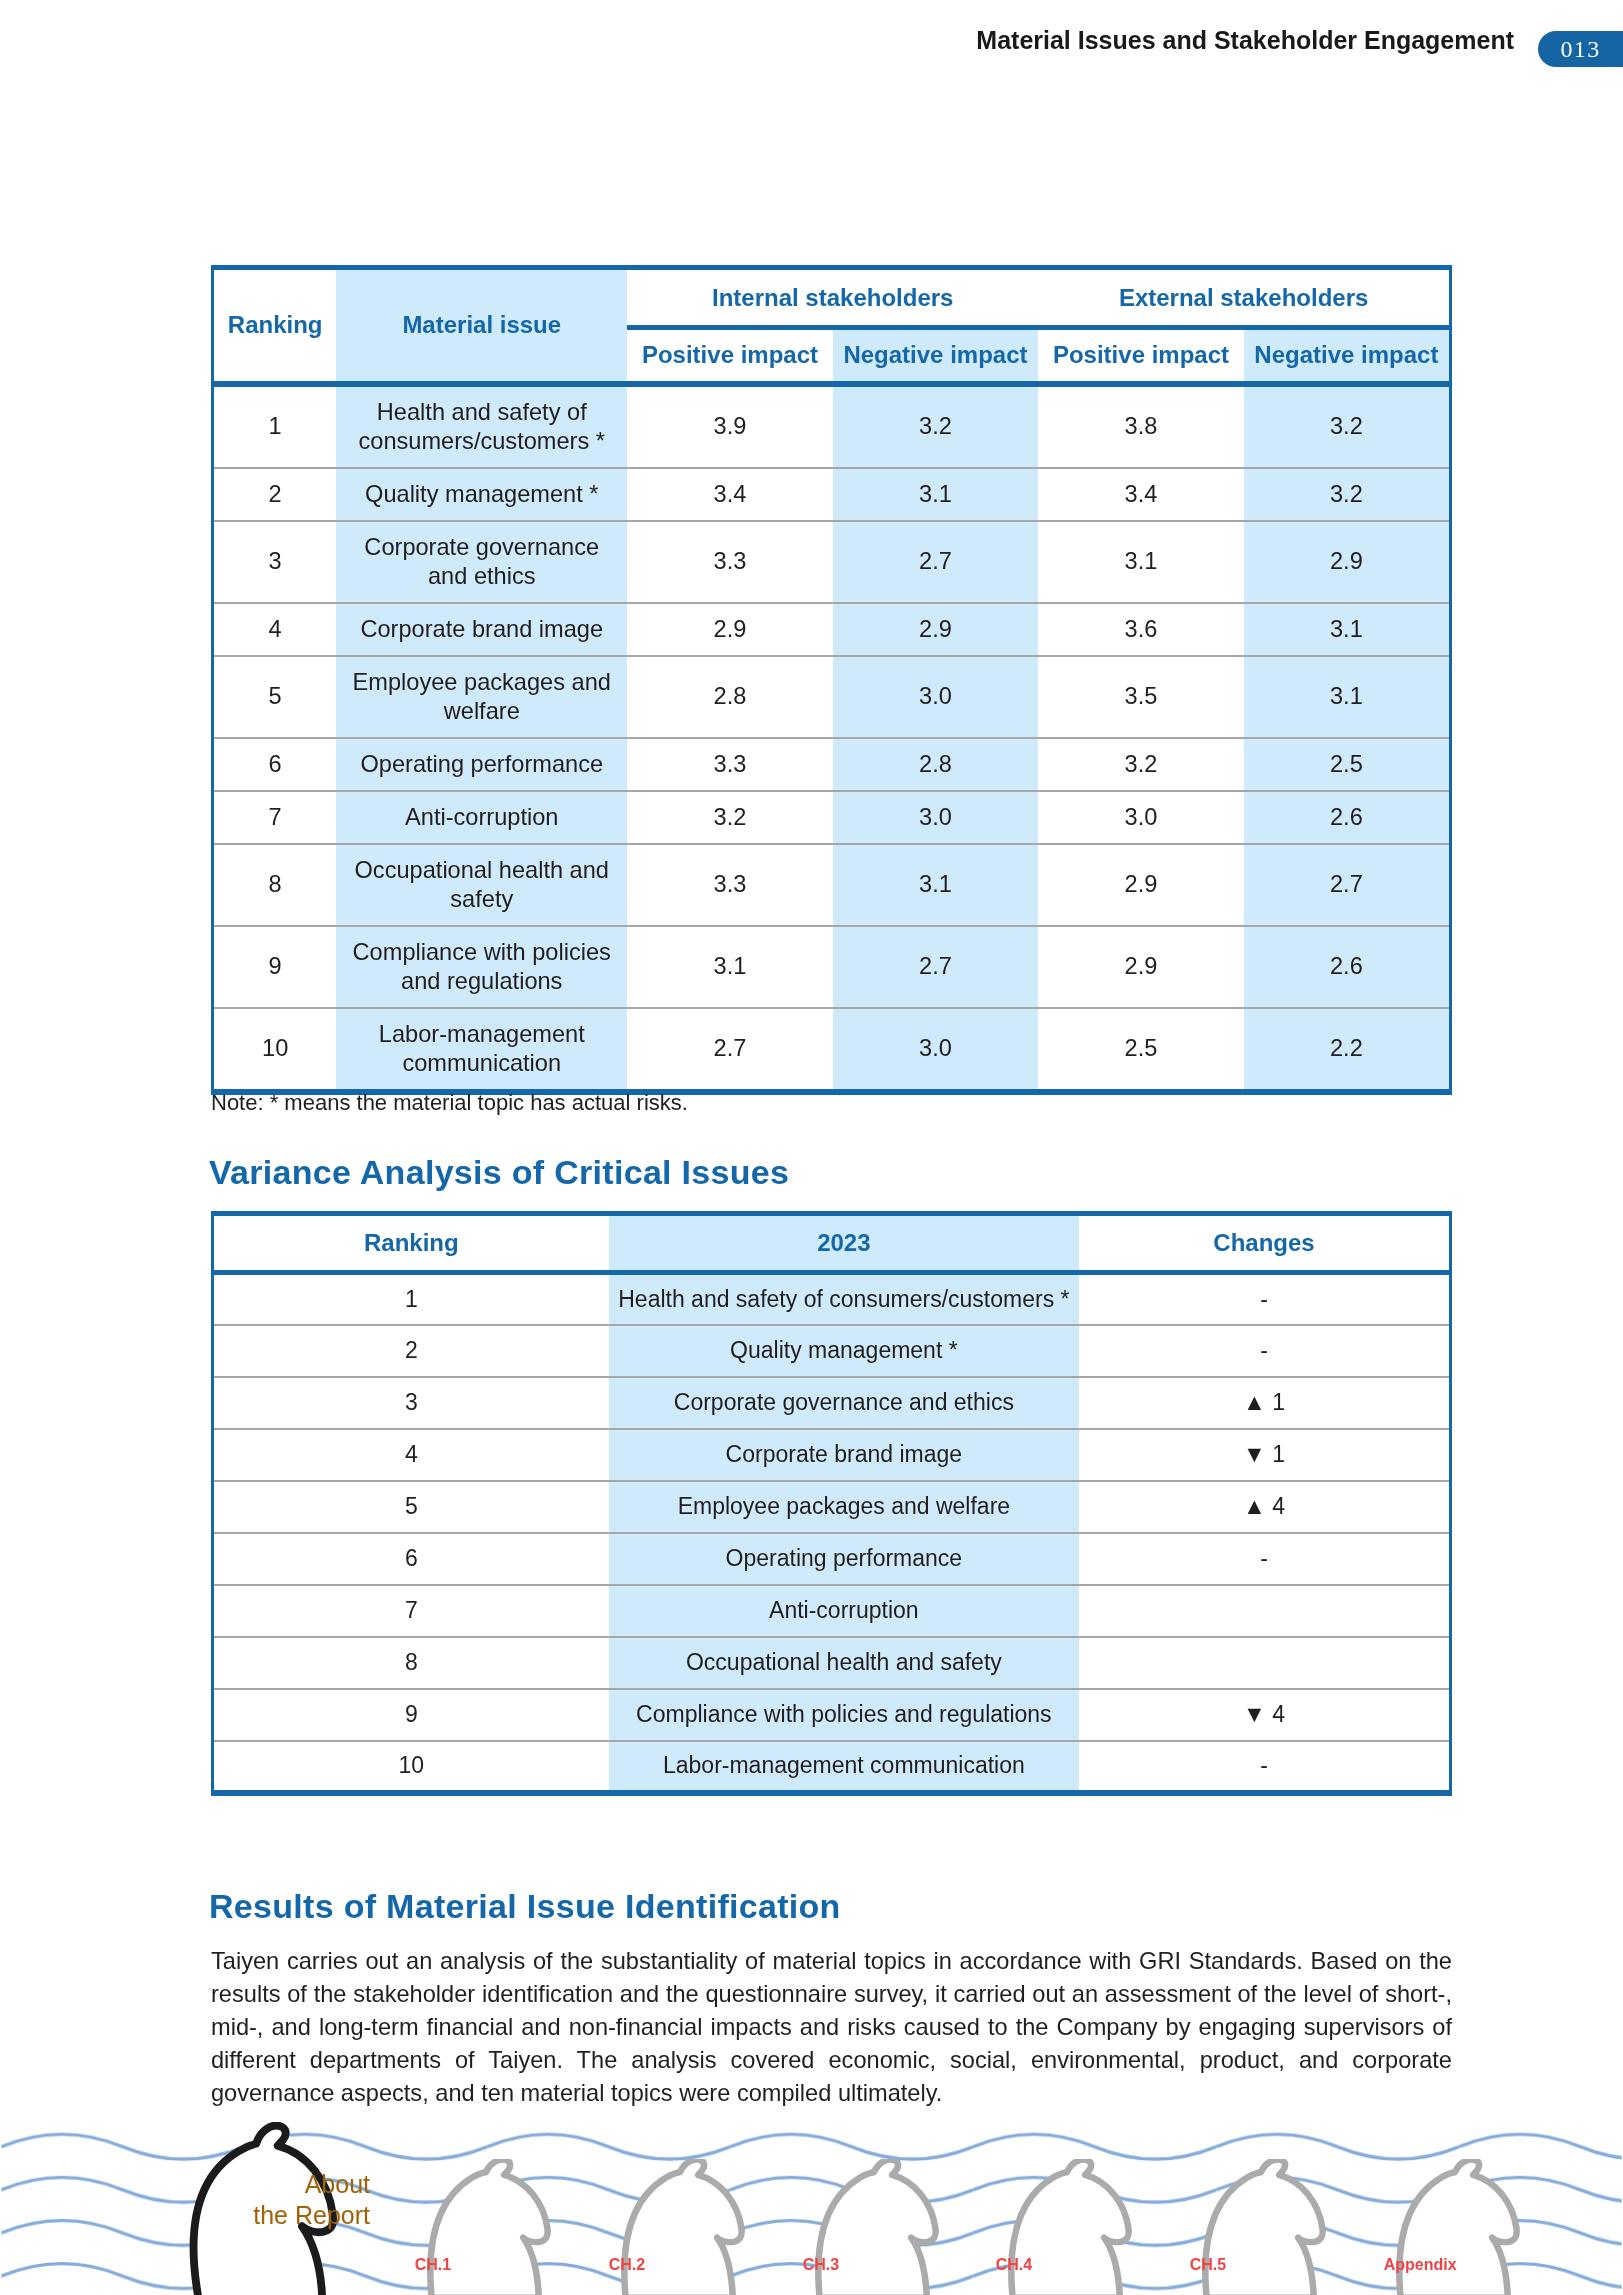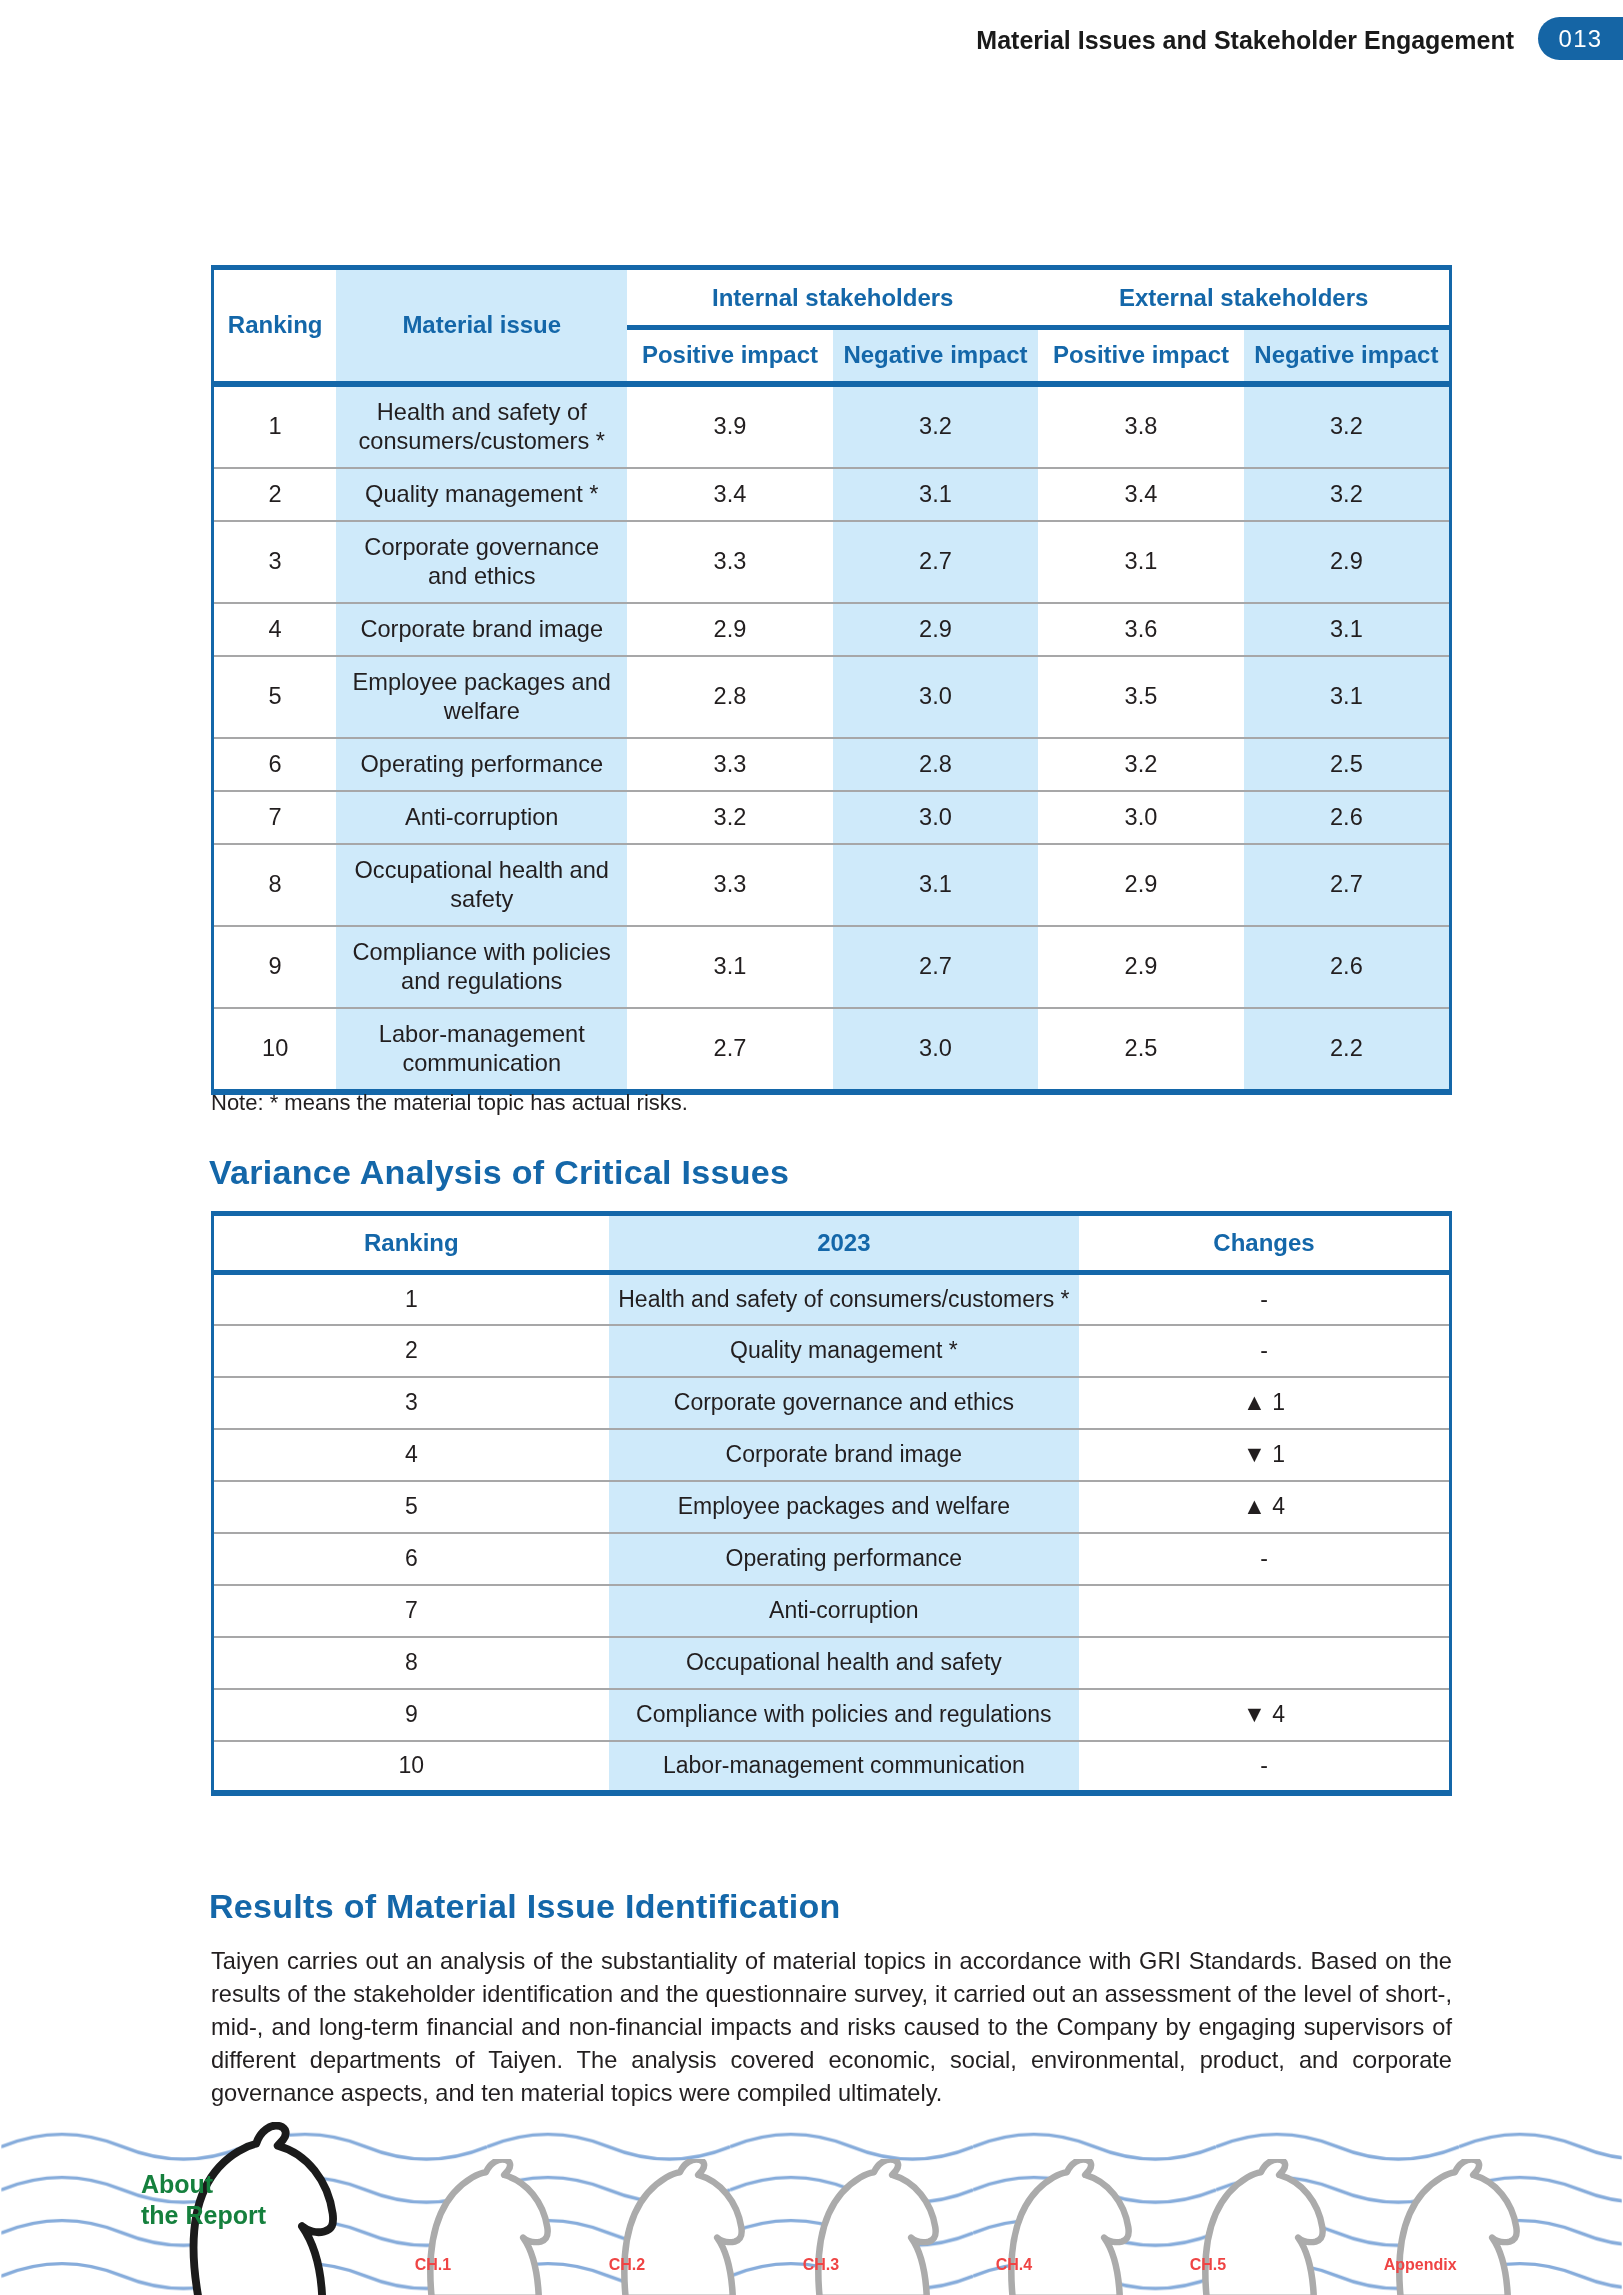--- a/index.html
+++ b/index.html
@@ -20,26 +20,26 @@
     overflow:hidden;
     font-family:"Liberation Sans", sans-serif;
     color:var(--text);
   }
   
   .page-header-title{
     position:absolute;top:26px;right:109px;
     font-size:25px;font-weight:bold;color:#1a1a1a;
   }
   .page-badge{
-    position:absolute;top:17px;right:0;
-    width:85px;height:43px;
+    position:absolute;top:31px;right:0;
+    width:85px;height:36px;
     background:var(--badge-blue);
     border-radius:21.6px 0 0 21.6px;
     color:#ffffff;font-size:24px;letter-spacing:1.3px;
-    display:flex;align-items:center;justify-content:center;
+    display:flex;align-items:center;justify-content:center;font-family:Liberation Serif, serif;
   }
   
   .intro{
     position:absolute;left:211px;top:149px;width:1241px;
     font-size:24px;line-height:34px;text-align:justify;
   }
   
   table{border-collapse:collapse;table-layout:fixed;width:1241px;}
   .tbl{
     position:absolute;left:211px;
@@ -97,21 +97,21 @@
   .tab-label{
     position:absolute;left:15.7px;bottom:23.6px;
     font-size:16px;font-weight:bold;color:#ef4444;
   }
   .about-dolphin{
     position:absolute;left:141px;top:3.9px;width:229px;height:177px;
   }
   .about-path{stroke:#1b1b1b;fill:#ffffff;}
   .about-text{
     position:absolute;left:0;top:47px;width:100%;
-    text-align:left;font-size:25px;font-weight:bold;color:#15803d;line-height:31px;
+    text-align:right;font-size:25px;font-weight:normal;color:#a16207;line-height:31px;
   }
 </style>
 </head>
 <body>
 
 <div class="sheet">
 
   <div class="page-header-title">Material Issues and Stakeholder Engagement</div>
   <div class="page-badge">
     <span>013</span>

